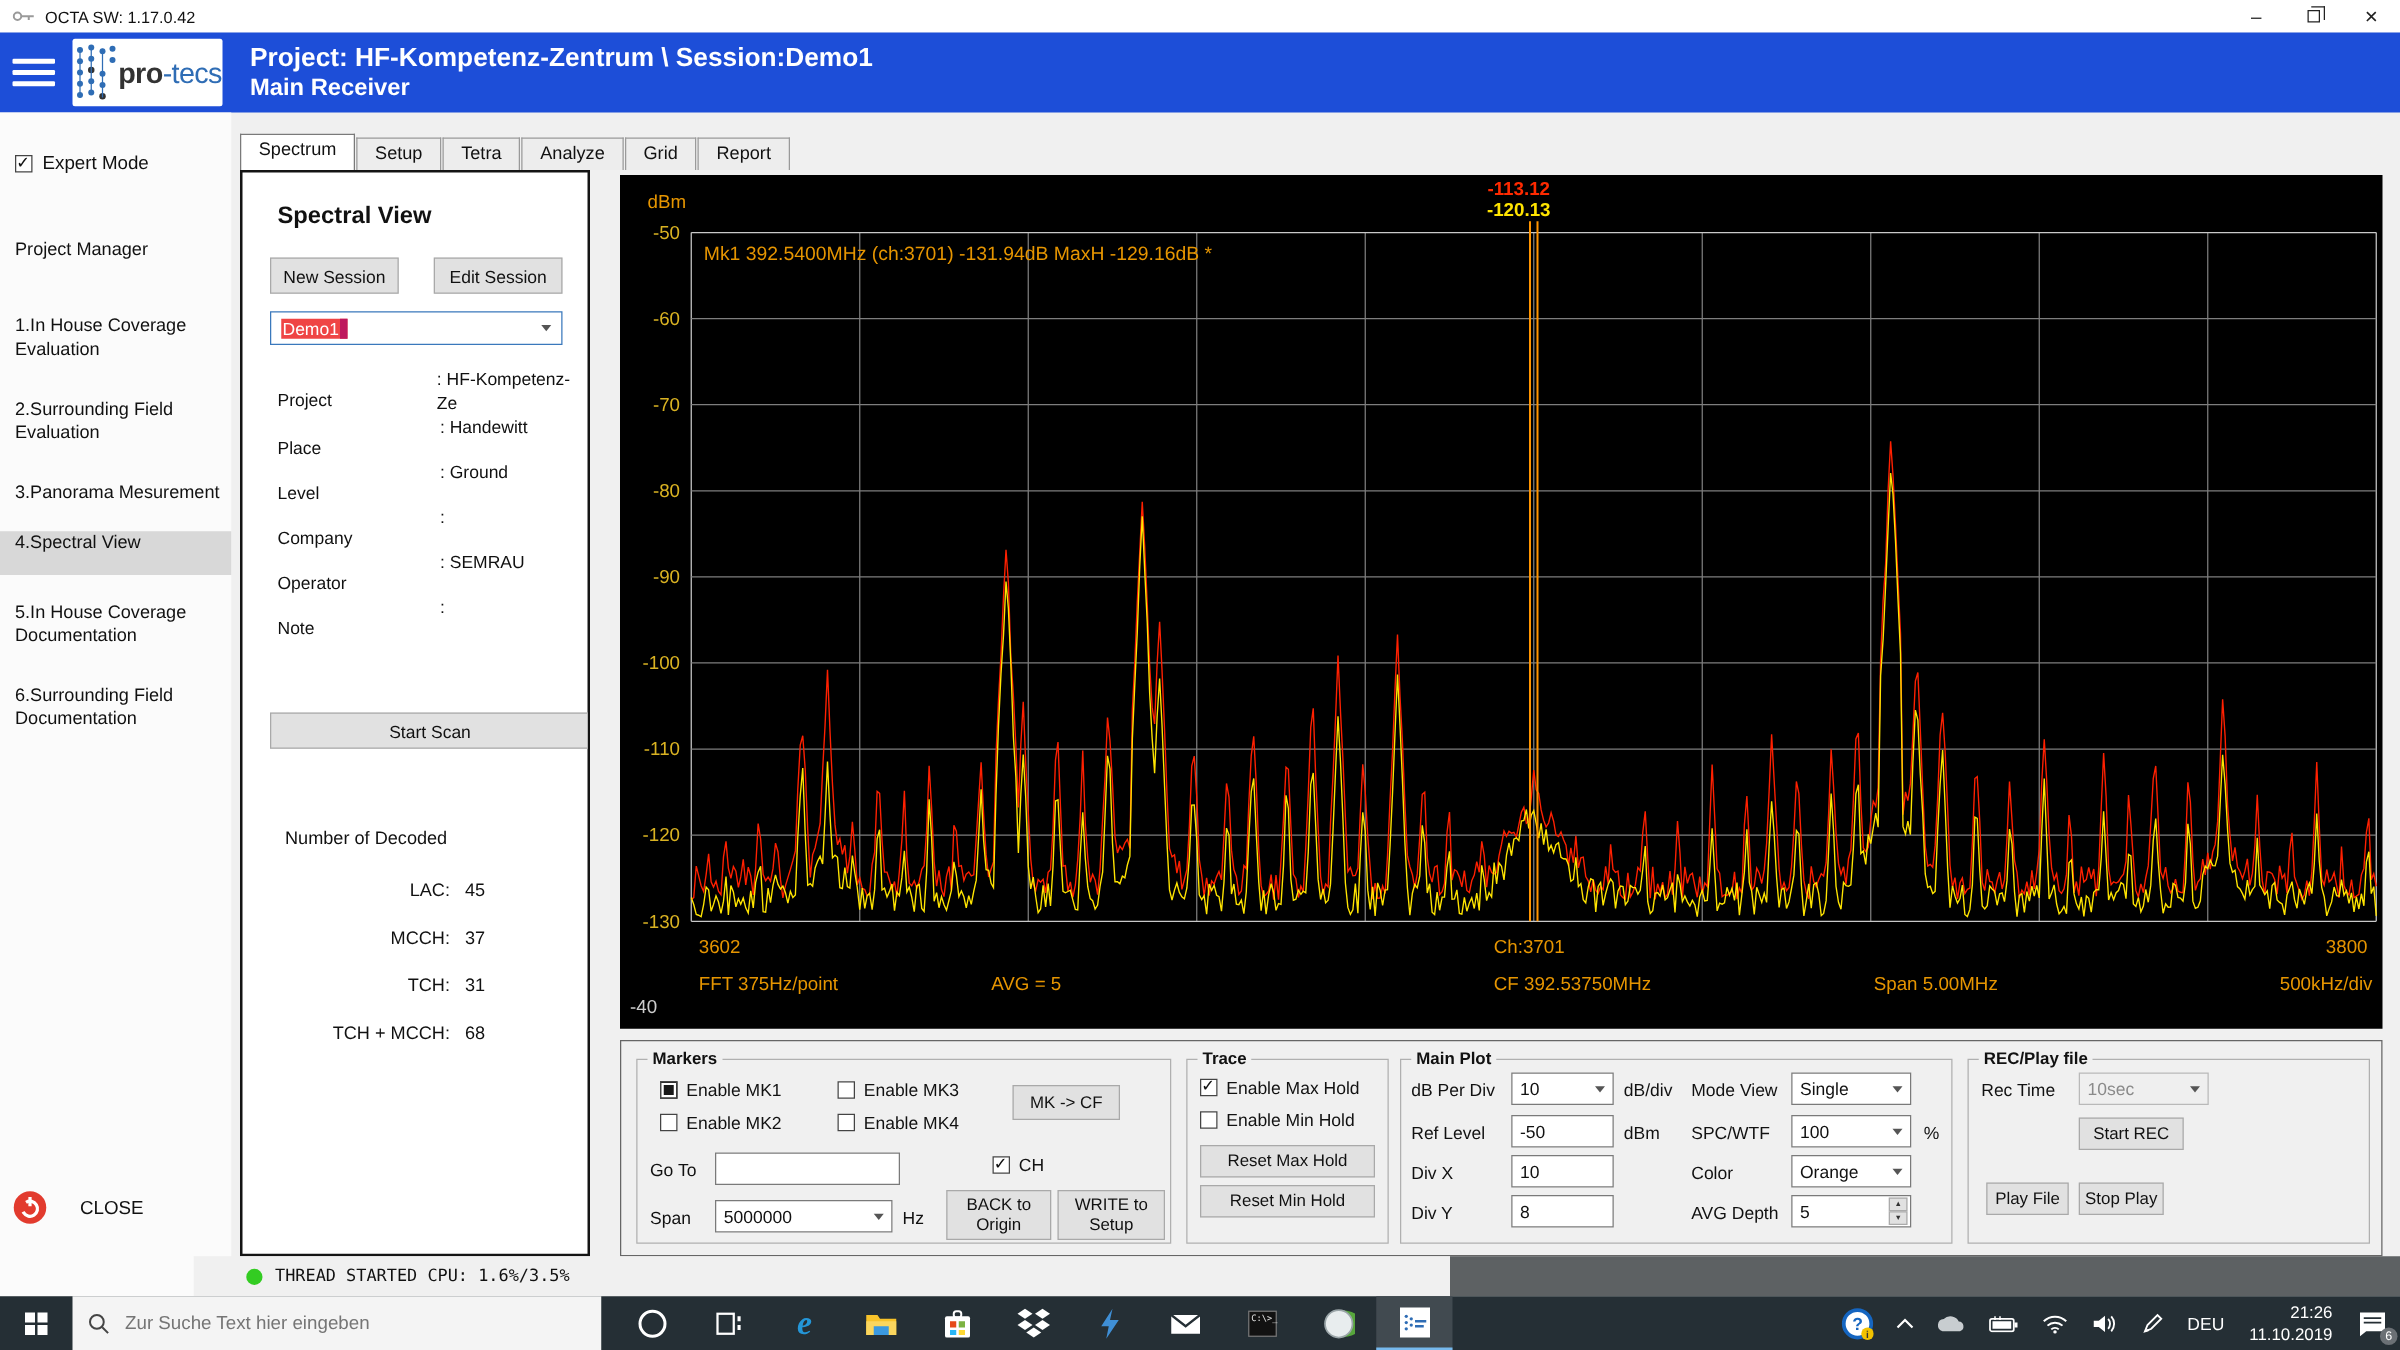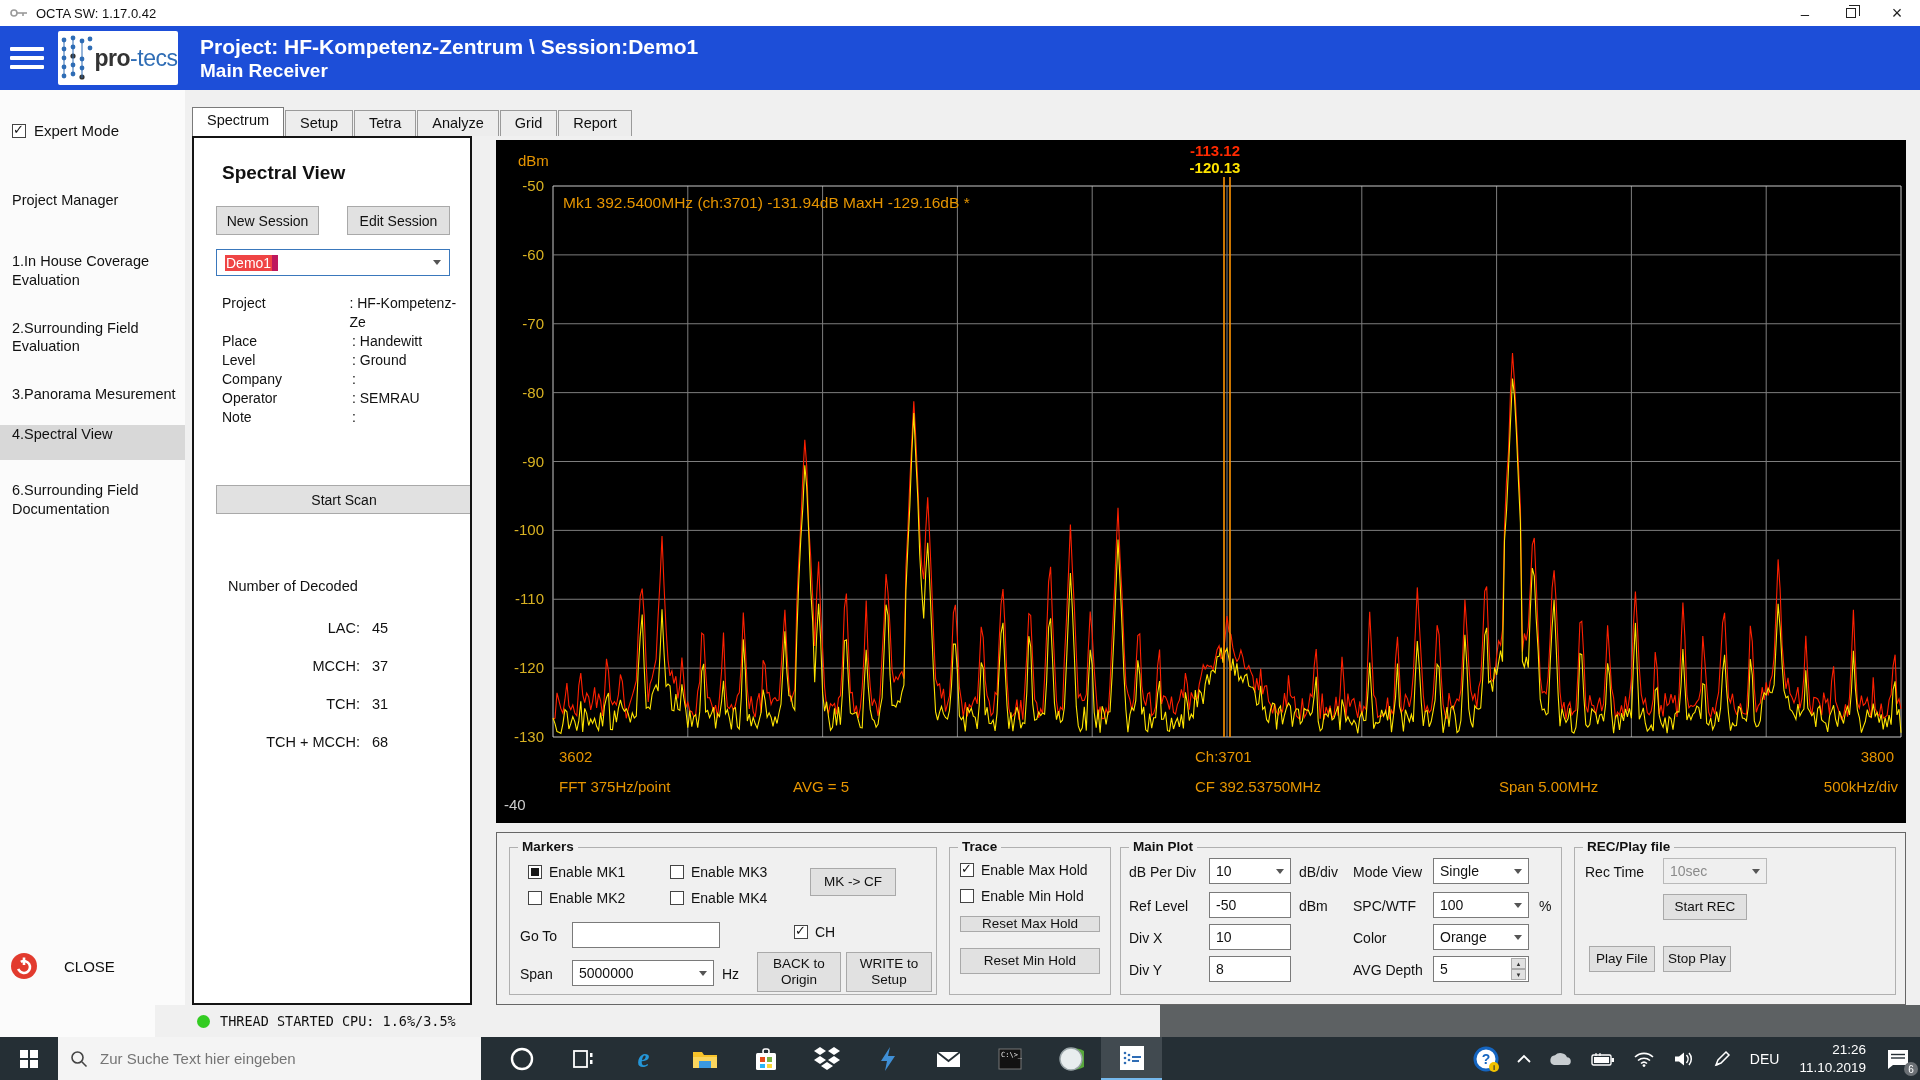--- a/index.html
+++ b/index.html
@@ -53,21 +53,21 @@
   .btn{background:#e1e1e1;border:1px solid #a9a9a9;font-size:14px;font-family:inherit;
     display:flex;align-items:center;justify-content:center;text-align:center;color:#111;}
   .sp-btnrow{display:flex;gap:28px;margin:22px 20px 0 22px;}
   .sp-btnrow .btn{flex:1;height:29px;}
   .combo{background:#fff;border:1px solid #7a7a7a;display:flex;align-items:center;padding:0 8px;position:relative;}
   .combo .arr{margin-left:auto;width:0;height:0;border-left:4px solid transparent;border-right:4px solid transparent;border-top:5px solid #555;}
   .session-combo{margin:14px 20px 0 22px;height:27px;border-color:#3a78bc;font-size:14px;}
   .sel-text{background:#ef4444;color:#fff;padding:0 1px;border-right:6px solid #be185d;}
   .info-rows{margin:18px 0 0 28px;font-size:14px;line-height:19px;}
   .info-row{display:flex;}
-  .info-row .il{width:130px;}
+  .info-row .il{width:130px;margin-top:17px;}
   .start-scan{margin:58px 20px 0 22px;height:29px;width:256px;}
   .decoded-title{margin:64px 0 0 34px;font-size:14.5px;}
   .dec-rows{margin-top:26px;font-size:14.5px;}
   .dec-row{display:flex;justify-content:flex-end;margin-bottom:22px;padding-right:68px;}
   .dec-row .dv{width:30px;text-align:left;margin-left:12px;}
 
   
   .chart-panel{position:absolute;left:496px;top:140px;width:1410px;height:683px;background:#000;}
   svg{font-family:"Liberation Sans",sans-serif;}
 
@@ -166,20 +166,21 @@
 <div class="sidebar">
   <div class="expert">
     <span class="box checked"></span>
     <span>Expert Mode</span>
   </div>
   <div class="side-item" style="margin-bottom:26px;"><span>Project Manager</span></div>
   <div class="side-item"><span>1.In House Coverage Evaluation</span></div>
   <div class="side-item"><span>2.Surrounding Field Evaluation</span></div>
   <div class="side-item"><span>3.Panorama Mesurement</span></div>
   <div class="side-item selected" style="padding-top:0;padding-bottom:16px;"><span>4.Spectral View</span></div>
+  <div class="side-item"><span>5.In House Coverage Documentation</span></div>
   <div class="side-item"><span>6.Surrounding Field Documentation</span></div>
   <div class="close-row">
     <svg width="28" height="28" viewBox="0 0 28 28">
       <circle cx="14" cy="14" r="13" fill="#e23b2e"></circle>
       <circle cx="14" cy="15" r="6" fill="none" stroke="#fff" stroke-width="2.6" stroke-dasharray="29 9" transform="rotate(-122 14 15)"></circle>
       <line x1="14" y1="5.5" x2="14" y2="13" stroke="#fff" stroke-width="2.6"></line>
     </svg>
     <span>CLOSE</span>
   </div>
 </div>
@@ -344,21 +345,21 @@
   <div class="group" style="left:452px;top:14px;width:162px;height:148px;">
     <span class="group-title">Trace</span>
     <div class="cb abs" style="left:10px;top:14px;">
         <span class="box checked"></span>
         <span>Enable Max Hold</span>
       </div>
     <div class="cb abs" style="left:10px;top:40px;">
         <span class="box"></span>
         <span>Enable Min Hold</span>
       </div>
-    <div class="btn2" style="left:10px;top:68px;width:140px;height:16px;">Reset Max Hold</div>
+    <div class="btn2" style="left:10px;top:68px;width:140px;height:26px;">Reset Max Hold</div>
     <div class="btn2" style="left:10px;top:100px;width:140px;height:26px;">Reset Min Hold</div>
   </div>
 
   <div class="group" style="left:623px;top:14px;width:442px;height:148px;">
     <span class="group-title">Main Plot</span>
     <span class="lbl" style="left:8px;top:16px;">dB Per Div</span>
     <div class="field combo" style="left:88px;top:10px;width:82px;">
         <span>10</span>
         <span class="arr"></span>
       </div>

